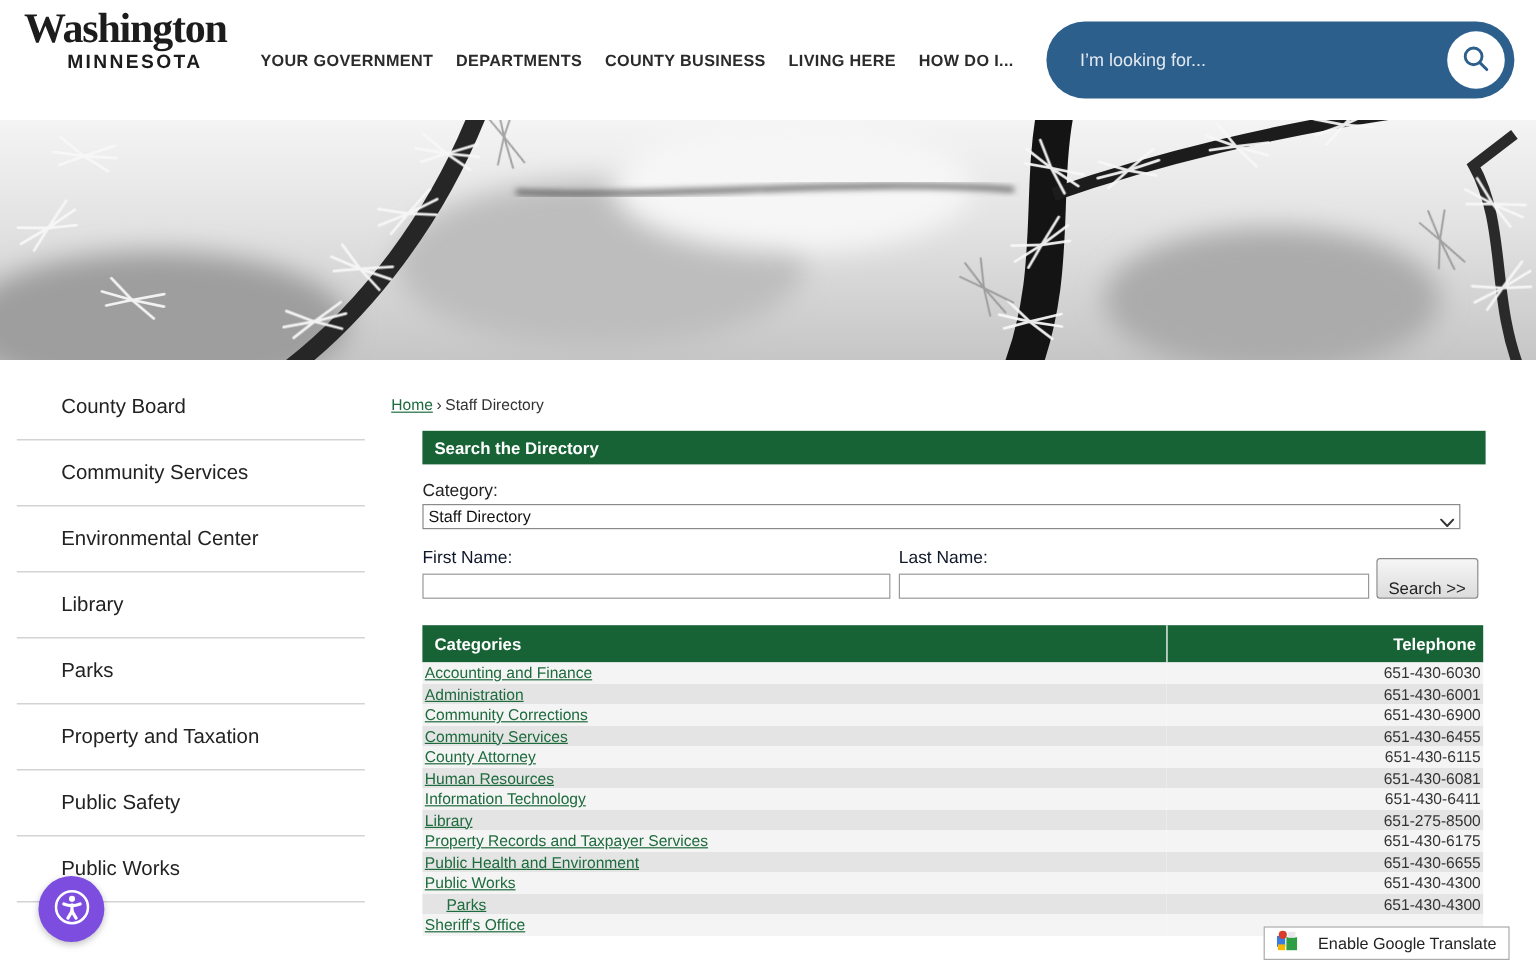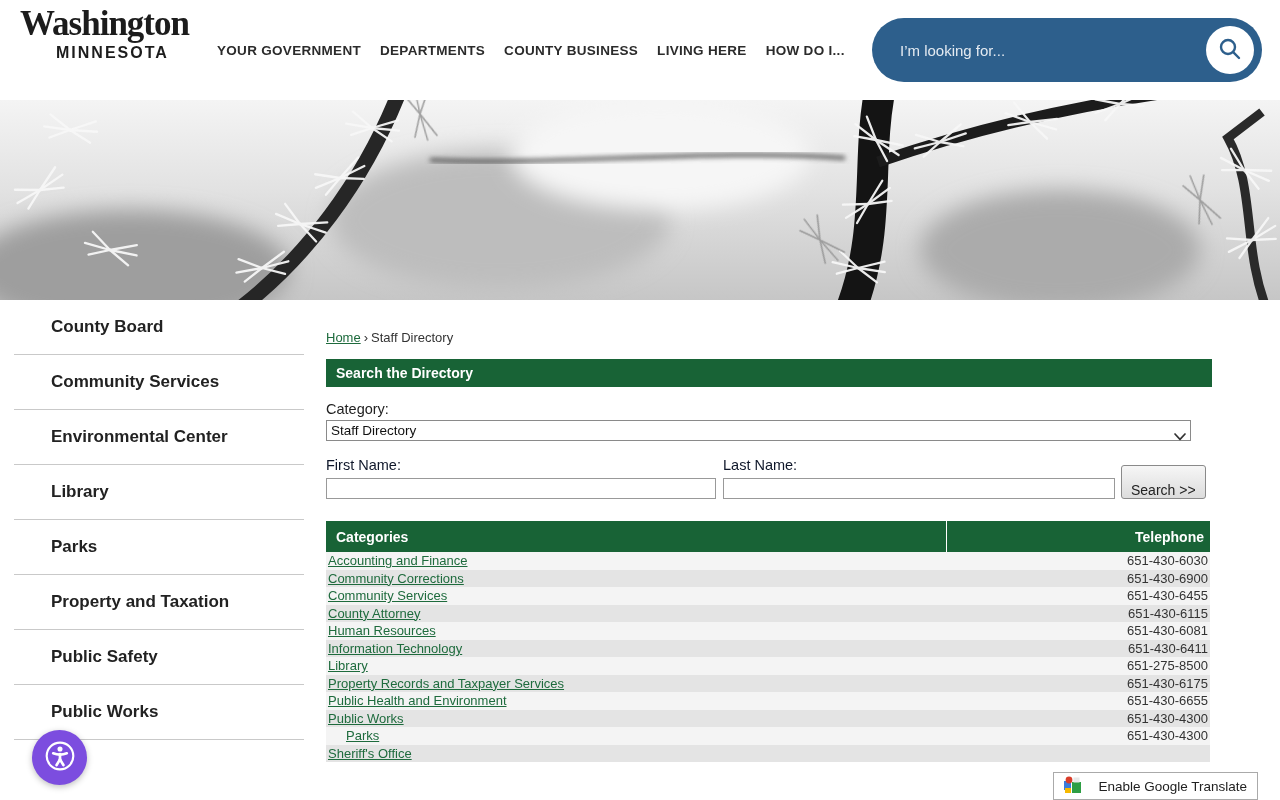--- a/index.html
+++ b/index.html
@@ -22,29 +22,29 @@
                  display:flex; align-items:center; justify-content:space-between; padding:0 8px 0 28px; }
   .search-input { background:transparent; border:none; outline:none; color:#fff; font-size:15px; width:280px; font-family:"Liberation Sans",sans-serif; }
   .search-input::placeholder { color:#eef2f7; opacity:.95; }
   .search-btn { width:48px; height:48px; border-radius:50%; background:#fff; border:none; display:flex; align-items:center; justify-content:center; cursor:pointer; }
 
   
   .hero { position:relative; height:200px; overflow:hidden; background:#dcdcdc; }
 
   
   .content { display:flex; align-items:flex-start; }
-  .sidebar { width:290px; margin-left:14px; padding-top:0;font-weight:bold; }
+  .sidebar { width:290px; margin-left:14px; padding-top:12px; }
   .sidebar-item { font-size:17px; color:#222; padding:17px 0 17px 37px; border-bottom:1px solid #c9c9c9; cursor:pointer; }
   .main { width:912px; margin-left:22px; padding-top:30px; }
 
   .breadcrumb { font-size:13px; color:#333; }
   .breadcrumb a { color:#1e6b3d; text-decoration:underline; cursor:pointer; }
   .breadcrumb .sep { margin:0 3px; }
 
-  .panel { margin-top:14px; width:886px; }
+  .panel { margin-left:26px; margin-top:14px; width:886px; }
   .panel-title { background:#186336; color:#fff; font-size:14px; font-weight:700; height:28px; line-height:28px; padding-left:10px; }
 
   .cat-label { font-size:14.5px; color:#222; margin:14px 0 3px; }
   .select-wrap { position:relative; width:865px; }
   .cat-select { width:100%; height:21px; border:1px solid #8a8a8a; background:#fff; font-size:13.5px; padding:0 20px 0 4px;
                 appearance:none; -webkit-appearance:none; font-family:"Liberation Sans",sans-serif; color:#111; border-radius:0; }
   .select-chevron { position:absolute; right:5px; top:7px; pointer-events:none; }
 
   .names-row { display:flex; margin-top:16px; align-items:flex-end; }
   .field { display:flex; flex-direction:column; }
@@ -216,20 +216,24 @@
               <th class="th-cat">Categories</th>
               <th class="th-tel">Telephone</th>
             </tr>
           </thead>
           <tbody>
             <tr>
               <td class="td-cat"><a>Accounting and Finance</a></td>
               <td class="td-tel">651-430-6030</td>
             </tr>
             <tr>
+              <td class="td-cat"><a>Administration</a></td>
+              <td class="td-tel">651-430-6001</td>
+            </tr>
+            <tr>
               <td class="td-cat"><a>Community Corrections</a></td>
               <td class="td-tel">651-430-6900</td>
             </tr>
             <tr>
               <td class="td-cat"><a>Community Services</a></td>
               <td class="td-tel">651-430-6455</td>
             </tr>
             <tr>
               <td class="td-cat"><a>County Attorney</a></td>
               <td class="td-tel">651-430-6115</td>

